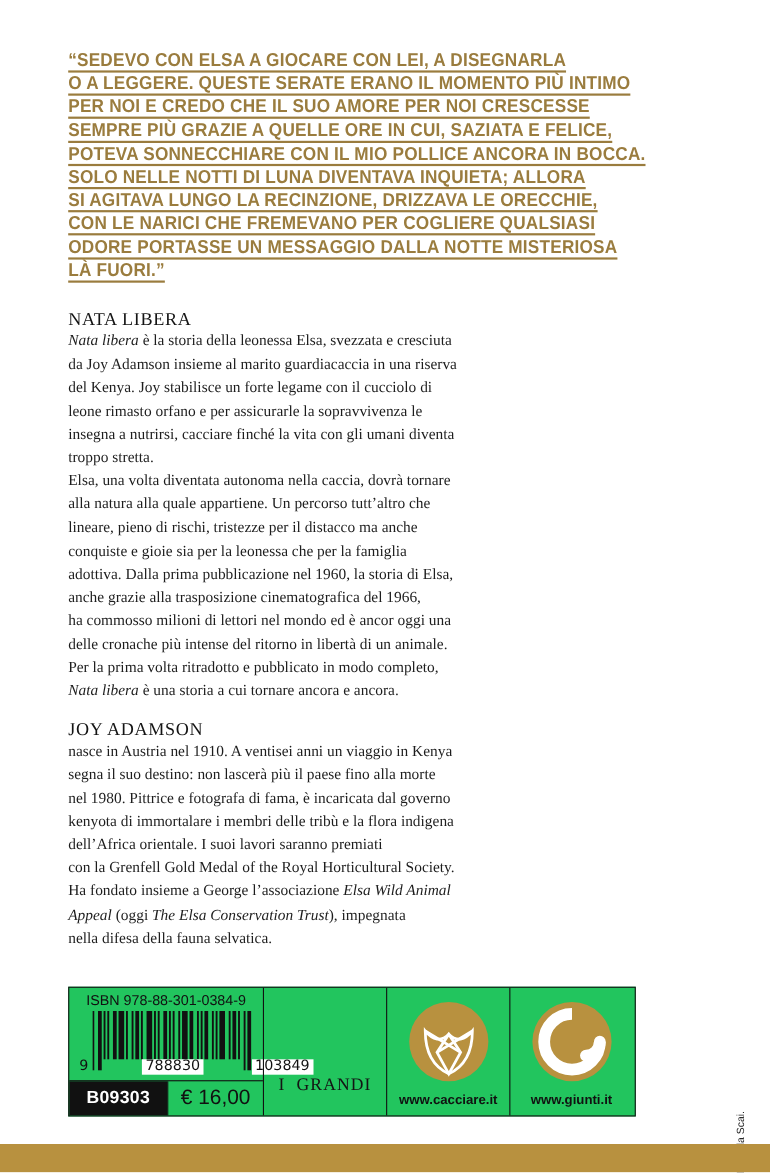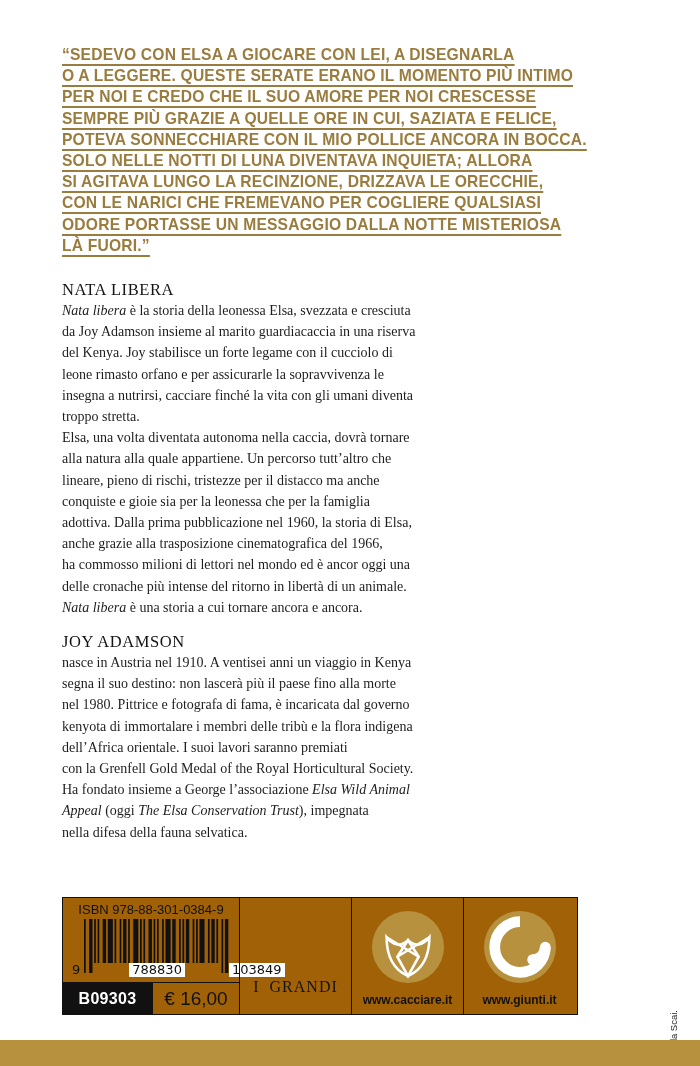--- a/index.html
+++ b/index.html
@@ -35,21 +35,21 @@
   .credits{
     position:absolute;right:20px;bottom:56px;
     transform:rotate(-90deg);transform-origin:bottom right;
     font-family:"Liberation Sans",sans-serif;font-size:9.5px;line-height:12px;
     color:#262626;white-space:nowrap;
   }
   
   .footer-box{
     position:absolute;left:62px;top:897px;width:514px;height:116px;
     border:1px solid #111;display:grid;grid-template-columns:176px 112px 112px 112px;
-    background:#a16207;
+    background:#22c55e;
   }
   .cell{position:relative;border-left:1px solid #111;}
   .cell:first-child{border-left:none;}
   .isbn-label{
     margin-top:4px;text-align:center;
     font-family:"Liberation Sans",sans-serif;font-size:13px;color:#111;
   }
   .ean{position:absolute;left:9px;right:9px;top:21px;height:58px;}
   .ean svg{position:absolute;left:12px;right:0;top:0;width:calc(100% - 12px);height:56px;fill:#111;}
   .ean-digits{
@@ -106,20 +106,21 @@
         <div class="body-line"><span>insegna a nutrirsi, cacciare finché la vita con gli umani diventa</span></div>
         <div class="body-line"><span>troppo stretta.</span></div>
         <div class="body-line"><span>Elsa, una volta diventata autonoma nella caccia, dovrà tornare</span></div>
         <div class="body-line"><span>alla natura alla quale appartiene. Un percorso tutt’altro che</span></div>
         <div class="body-line"><span>lineare, pieno di rischi, tristezze per il distacco ma anche</span></div>
         <div class="body-line"><span>conquiste e gioie sia per la leonessa che per la famiglia</span></div>
         <div class="body-line"><span>adottiva. Dalla prima pubblicazione nel 1960, la storia di Elsa,</span></div>
         <div class="body-line"><span>anche grazie alla trasposizione cinematografica del 1966,</span></div>
         <div class="body-line"><span>ha commosso milioni di lettori nel mondo ed è ancor oggi una</span></div>
         <div class="body-line"><span>delle cronache più intense del ritorno in libertà di un animale.</span></div>
+        <div class="body-line"><span>Per la prima volta ritradotto e pubblicato in modo completo,</span></div>
         <div class="body-line"><i>Nata libera</i><span> è una storia a cui tornare ancora e ancora.</span></div>
       </div>
       <div class="section">
         <div class="section-heading">JOY ADAMSON</div>
         <div class="body-line"><span>nasce in Austria nel 1910. A ventisei anni un viaggio in Kenya</span></div>
         <div class="body-line"><span>segna il suo destino: non lascerà più il paese fino alla morte</span></div>
         <div class="body-line"><span>nel 1980. Pittrice e fotografa di fama, è incaricata dal governo</span></div>
         <div class="body-line"><span>kenyota di immortalare i membri delle tribù e la flora indigena</span></div>
         <div class="body-line"><span>dell’Africa orientale. I suoi lavori saranno premiati</span></div>
         <div class="body-line"><span>con la Grenfell Gold Medal of the Royal Horticultural Society.</span></div>

